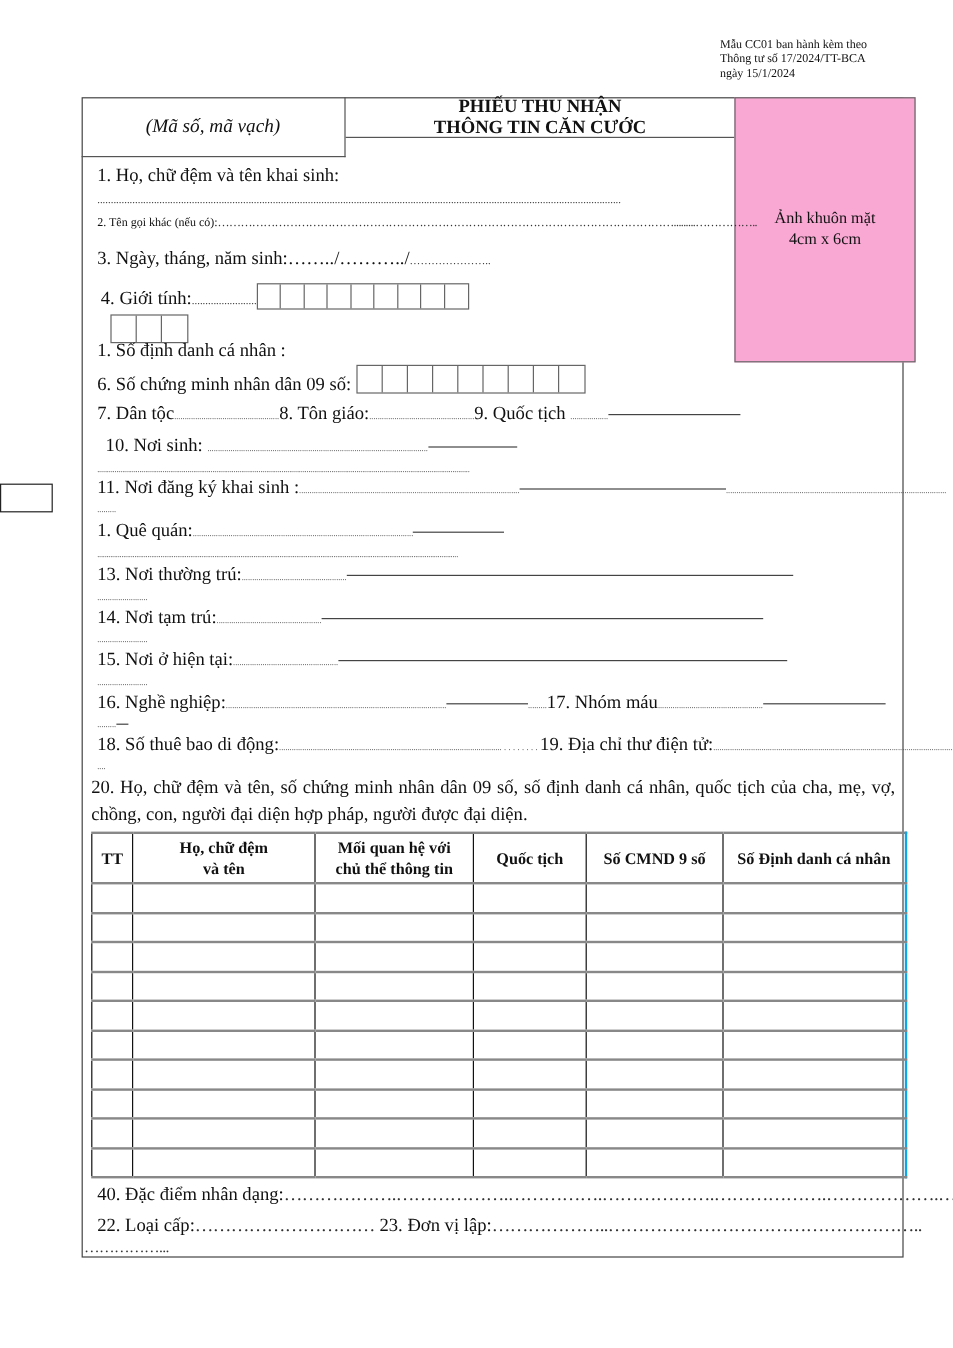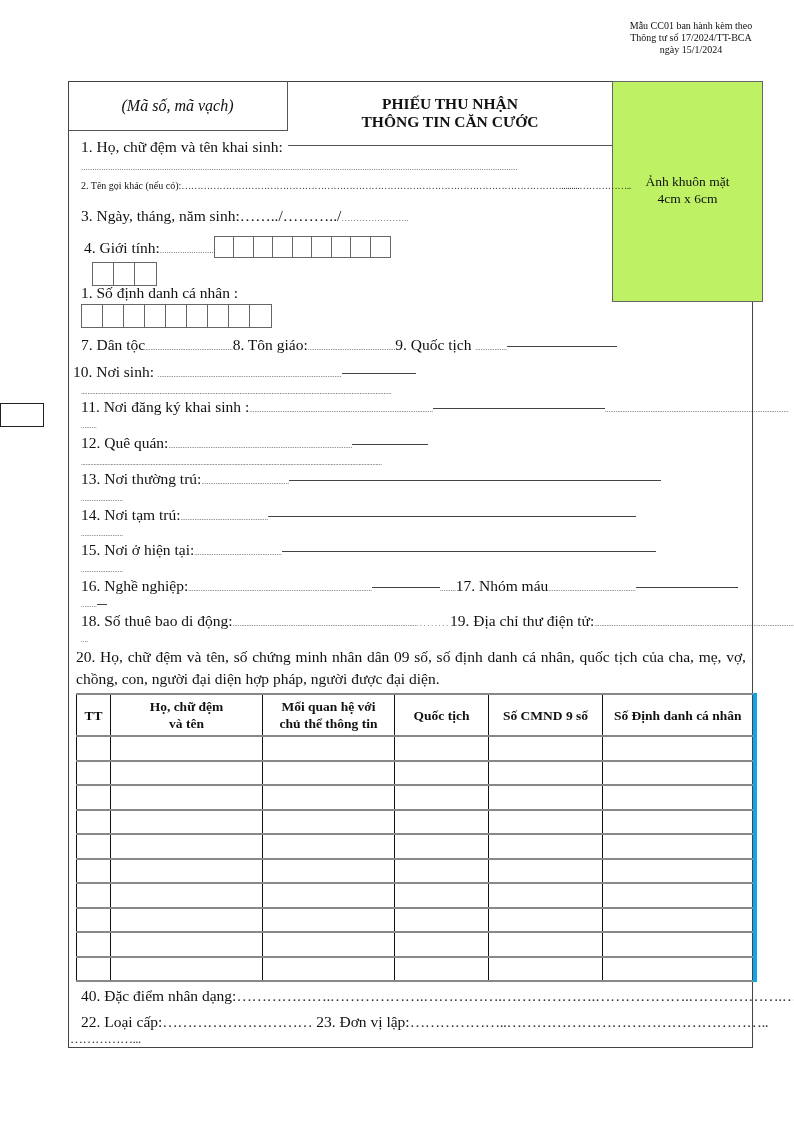--- a/index.html
+++ b/index.html
@@ -1,41 +1,41 @@
 <!DOCTYPE html>
 <html><head>
 <meta charset="utf-8">
 <style>
   html, body { margin: 0; padding: 0; background: #ffffff; }
   body { width: 794px; height: 1123px; position: relative; overflow: hidden;
          font-family: "Liberation Serif", serif; color: #111; }
   .abs { position: absolute; }
-  .note { left: 600px; top: 20px; width: 182px; text-align: center; font-size: 10px; line-height: 12px; }
+  .note { left: 600px; top: 32px; width: 182px; text-align: left; font-size: 10px; line-height: 12px; }
   .frame { left: 68px; top: 81px; width: 685px; height: 967px; border: 1px solid #444; box-sizing: border-box; }
   .hdr-left { left: 68px; top: 81px; width: 220px; height: 50px; border-right: 1px solid #555; border-bottom: 1px solid #555;
               box-sizing: border-box; display: flex; align-items: center; justify-content: center; font-style: italic; font-size: 16px; }
-  .hdr-mid { left: 288px; top: 81px; width: 324px; height: 65px; border-bottom: 1px solid #555; box-sizing: border-box;
+  .hdr-mid { left: 288px; top: 81px; width: 324px; height: 34px; border-bottom: 1px solid #555; box-sizing: border-box;
              display: flex; flex-direction: column; align-items: center; justify-content: center; font-weight: bold; font-size: 15.5px; line-height: 18px; }
-  .photo { left: 612px; top: 81px; width: 151px; height: 221px; border: 1.5px solid #666; box-sizing: border-box; background: #bef264;
+  .photo { left: 612px; top: 81px; width: 151px; height: 221px; border: 1.5px solid #666; box-sizing: border-box; background: #f9a8d4;
            text-align: center; font-size: 13.5px; line-height: 17px; padding-top: 91px; }
   .line { font-size: 15.5px; white-space: nowrap; font-family: Liberation Serif, serif; }
   .small { font-size: 10px; }
   .dots { letter-spacing: -0.5px; color: #333; }
   .fine { font-size: 7px; letter-spacing: 0px; color: #444; }
   .uline { display: inline-block; border-bottom: 1px solid #444; vertical-align: 3px; }
   .boxes { display: inline-flex; vertical-align: -4px; border: 1.5px solid #666; }
   .boxes span { width: 19.5px; height: 20px; border-right: 1.5px solid #666; box-sizing: border-box; display:block; }
   .boxes span:last-child { border-right: none; }
   .sidebox { left: 0; top: 403px; width: 44px; height: 24px; border: 1.5px solid #222; box-sizing: border-box; }
   .para { left: 76px; top: 646px; width: 670px; font-size: 15.5px; line-height: 22px; text-align: justify; }
   table.rel { position: absolute; left: 76px; top: 693px; width: 678px; border-collapse: collapse; table-layout: fixed; }
   table.rel th, table.rel td { border-left: 1px solid #111; border-right: 1px solid #111; border-top: 2px solid #888; border-bottom: 2px solid #888; padding: 0; }
   table.rel th { height: 40px; font-weight: bold; font-size: 13.5px; line-height: 17px; text-align: center; white-space: nowrap; }
   table.rel td { height: 22.5px; }
-  table.rel tr > :last-child { border-right: 4px solid #0ea5e9; }
+  table.rel tr > :last-child { border-right: 2px solid #0ea5e9; }
 </style>
 </head>
 <body>
 
 <div class="abs note">
   <div>Mẫu CC01 ban hành kèm theo</div>
   <div>Thông tư số 17/2024/TT-BCA</div>
   <div>ngày 15/1/2024</div>
 </div>
 
@@ -90,53 +90,54 @@
       <span style="height:22px;width:21px;"></span>
       <span style="height:22px;width:21px;"></span>
     </span>
 </div>
 
 <div class="abs line" style="left:81px;top:284px;">
   <span>1. Số định danh cá nhân :</span>
 </div>
 
 <div class="abs line" style="left:81px;top:304px;">
+  <span>6. Số chứng minh nhân dân 09 số:</span>
   <span class="boxes" style="vertical-align:-2px;">
       <span style="width:21px;height:22px;"></span>
       <span style="width:21px;height:22px;"></span>
       <span style="width:21px;height:22px;"></span>
       <span style="width:21px;height:22px;"></span>
       <span style="width:21px;height:22px;"></span>
       <span style="width:21px;height:22px;"></span>
       <span style="width:21px;height:22px;"></span>
       <span style="width:21px;height:22px;"></span>
       <span style="width:21px;height:22px;"></span>
     </span>
 </div>
 
 <div class="abs line" style="left:81px;top:336px;">
   <span>7. Dân tộc</span><span class="dots fine">..................................................</span><span>8. Tôn giáo:</span><span class="dots fine">..................................................</span><span>9. Quốc tịch </span><span class="dots fine">.........</span><span class="dots fine">.........</span><span class="uline" style="width:110px;"></span>
 </div>
 
-<div class="abs line" style="left:73px;top:363px;text-align:right;">
+<div class="abs line" style="left:88px;top:363px;text-align:right;">
   <span>10. Nơi sinh: </span><span class="dots fine">.........................................................................................................</span><span class="uline" style="width:74px;"></span>
 </div>
 <div class="abs line" style="left:81px;top:380px;">
   <span class="dots fine" style="letter-spacing:-0.15px;">..................................................................................................................................................................................................</span>
 </div>
 
 <div class="abs line" style="left:81px;top:398px;">
   <span>11. Nơi đăng ký khai sinh :</span><span class="dots fine">.........................................................................................................</span><span class="uline" style="width:172px;"></span><span class="dots fine">.........................................................................................................</span>
 </div>
 <div class="abs line" style="left:81px;top:414px;">
   <span class="dots fine">.........</span>
 </div>
 
 <div class="abs line" style="left:81px;top:434px;">
-  <span>12. Quê quán:</span><span class="dots fine">.........................................................................................................</span><span class="uline" style="width:76px;"></span>
+  <span>1. Quê quán:</span><span class="dots fine">.........................................................................................................</span><span class="uline" style="width:76px;"></span>
 </div>
 <div class="abs line" style="left:81px;top:451px;">
   <span class="dots fine" style="letter-spacing:-0.2px;">..................................................................................................................................................................................................</span>
 </div>
 
 <div class="abs line" style="left:81px;top:470px;">
   <span>13. Nơi thường trú:</span><span class="dots fine">..................................................</span><span class="uline" style="width:372px;"></span>
 </div>
 <div class="abs line" style="left:81px;top:487px;">
   <span class="dots fine">........................</span>

